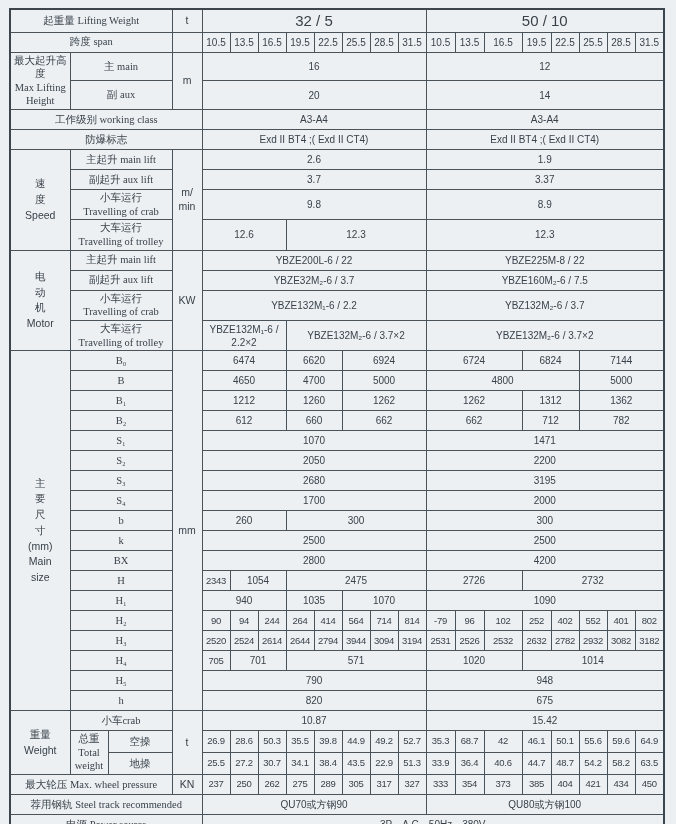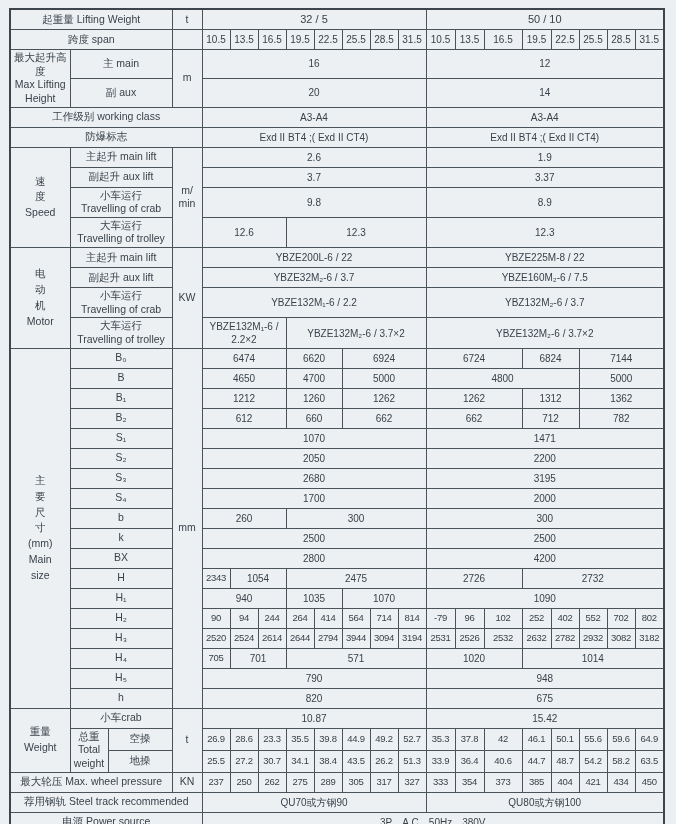--- a/index.html
+++ b/index.html
@@ -20,24 +20,24 @@
     border: 1px solid #4a525a;
     text-align: center;
     vertical-align: middle;
     padding: 1px 0;
     font-size: 10px;
     line-height: 1.3;
     white-space: pre-line;
     height: 17px;
     overflow: hidden;
   }
-  td.lbl  { font-size: 10.5px; }
+  td.lbl  { font-size: 10.5px; font-family: Liberation Serif, serif; }
   td.cat  { font-size: 10.5px; line-height: 1.5; }
   td.unit { font-size: 10.5px; }
-  td.hdr  { font-size: 11px; margin-left: 7px; }
+  td.hdr  { font-size: 15px; margin-left: 7px; }
   td.sm   { font-size: 9.5px; letter-spacing: -0.3px; }
 </style>
 </head>
 <body>
 
 <div class="page">
   <table class="spec">
     <colgroup>
       <col style="width:60px">
         <col style="width:38px">
@@ -271,21 +271,21 @@
           <td class="sm">414</td>
           <td class="sm">564</td>
           <td class="sm">714</td>
           <td class="sm">814</td>
           <td class="sm">-79</td>
           <td class="sm">96</td>
           <td class="sm">102</td>
           <td class="sm">252</td>
           <td class="sm">402</td>
           <td class="sm">552</td>
-          <td class="sm">702</td>
+          <td class="sm">401</td>
           <td class="sm">802</td>
         </tr>
         <tr>
           <td colspan="2" class="lbl">H₃</td>
           <td class="sm">2520</td>
           <td class="sm">2524</td>
           <td class="sm">2614</td>
           <td class="sm">2644</td>
           <td class="sm">2794</td>
           <td class="sm">3944</td>
@@ -326,44 +326,44 @@
           <td colspan="8">10.87</td>
           <td colspan="8">15.42</td>
         </tr>
         <tr>
           <td rowspan="2" class="lbl">总重
 Total
 weight</td>
           <td class="lbl">空操</td>
           <td class="sm">26.9</td>
           <td class="sm">28.6</td>
-          <td class="sm">23.3</td>
+          <td class="sm">50.3</td>
           <td class="sm">35.5</td>
           <td class="sm">39.8</td>
           <td class="sm">44.9</td>
           <td class="sm">49.2</td>
           <td class="sm">52.7</td>
           <td class="sm">35.3</td>
-          <td class="sm">37.8</td>
+          <td class="sm">68.7</td>
           <td class="sm">42</td>
           <td class="sm">46.1</td>
           <td class="sm">50.1</td>
           <td class="sm">55.6</td>
           <td class="sm">59.6</td>
           <td class="sm">64.9</td>
         </tr>
         <tr>
           <td class="lbl">地操</td>
           <td class="sm">25.5</td>
           <td class="sm">27.2</td>
           <td class="sm">30.7</td>
           <td class="sm">34.1</td>
           <td class="sm">38.4</td>
           <td class="sm">43.5</td>
-          <td class="sm">26.2</td>
+          <td class="sm">22.9</td>
           <td class="sm">51.3</td>
           <td class="sm">33.9</td>
           <td class="sm">36.4</td>
           <td class="sm">40.6</td>
           <td class="sm">44.7</td>
           <td class="sm">48.7</td>
           <td class="sm">54.2</td>
           <td class="sm">58.2</td>
           <td class="sm">63.5</td>
         </tr>

